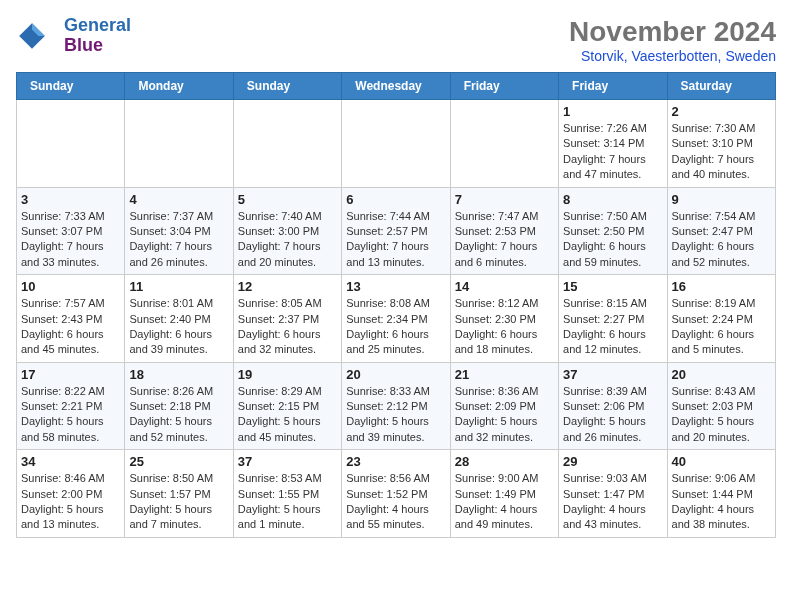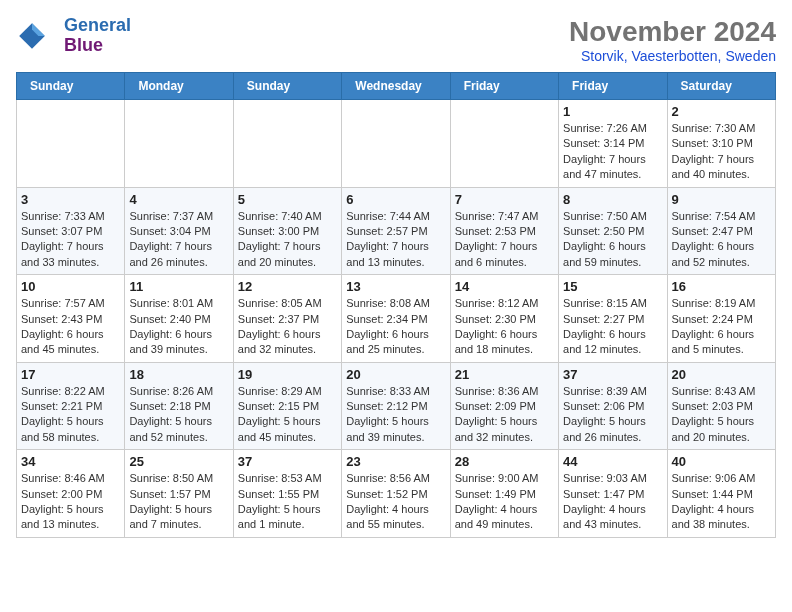--- a/index.html
+++ b/index.html
@@ -240,21 +240,21 @@
         </td>
         <td>
           <span class="day-num">23</span>
           <div class="day-info">Sunrise: 8:56 AM<br>Sunset: 1:52 PM<br>Daylight: 4 hours and 55 minutes.</div>
         </td>
         <td>
           <span class="day-num">28</span>
           <div class="day-info">Sunrise: 9:00 AM<br>Sunset: 1:49 PM<br>Daylight: 4 hours and 49 minutes.</div>
         </td>
         <td>
-          <span class="day-num">44</span>
+          <span class="day-num">29</span>
           <div class="day-info">Sunrise: 9:03 AM<br>Sunset: 1:47 PM<br>Daylight: 4 hours and 43 minutes.</div>
         </td>
         <td>
           <span class="day-num">40</span>
           <div class="day-info">Sunrise: 9:06 AM<br>Sunset: 1:44 PM<br>Daylight: 4 hours and 38 minutes.</div>
         </td>
       </tr>
     </tbody>
 </table>
 

